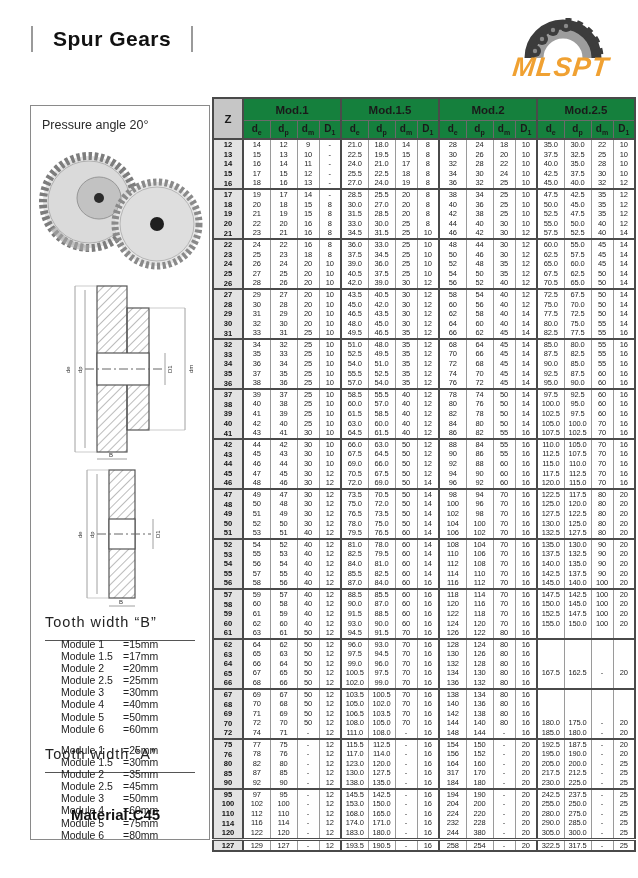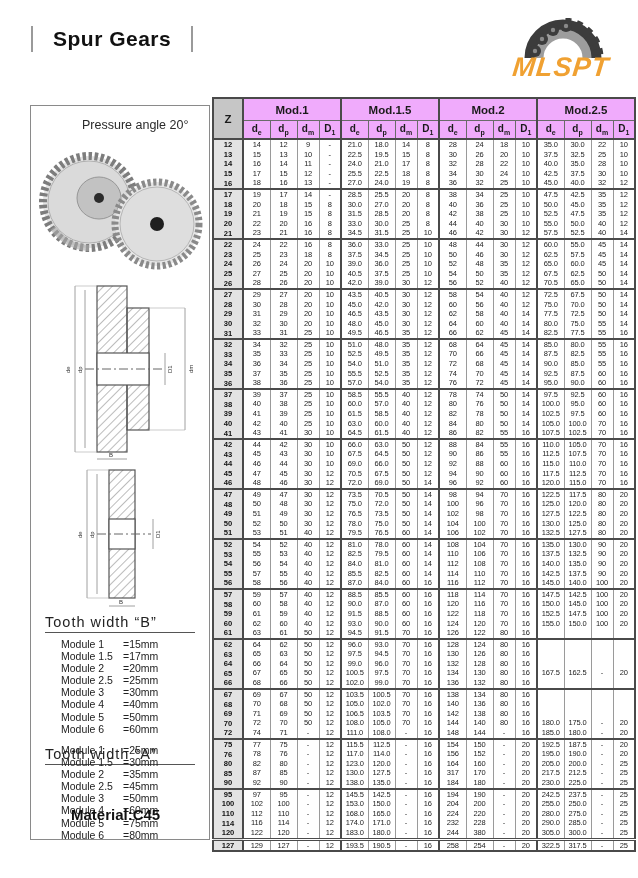--- a/index.html
+++ b/index.html
@@ -11,42 +11,42 @@
   .title-bar{width:2px;height:26px;background:#9a9a9a;}
   #page-title{font-size:21px;font-weight:bold;letter-spacing:.5px;color:#111;}
   #logo{position:absolute;left:495px;top:18px;width:130px;height:66px;}
   #logo-text{position:absolute;left:497px;top:52px;width:128px;text-align:center;
              font-size:27px;font-weight:bold;font-style:italic;letter-spacing:1px;
              transform:skewX(-6deg);}
 
   
   #panel{position:absolute;left:30px;top:105px;width:178px;height:733px;
          border:1px solid #8a8a8a;background:#fff;}
-  #pressure-angle{position:absolute;left:11px;top:12px;font-size:12.5px;color:#2a2a2a;margin-left:40px;}
+  #pressure-angle{position:absolute;left:11px;top:12px;font-size:12.5px;color:#2a2a2a;}
   #gear-photo{position:absolute;left:2px;top:36px;}
   .drawing{position:absolute;left:4px;}
   #drawing1{top:172px;}
   #drawing2{top:358px;}
   .tw-head{position:absolute;left:14px;width:150px;font-size:14.5px;letter-spacing:1px;
-           color:#222;border-bottom:1.5px solid #555;padding-bottom:2px;white-space:nowrap;}
+           color:#222;border-bottom:1.5px solid #555;padding-bottom:10px;white-space:nowrap;}
   #tw-b-head{top:508px;}
   #tw-a-head{top:593px;margin-top:47px;}
   .tw-list{position:absolute;left:30px;width:140px;font-size:10.5px;line-height:12.1px;color:#222;}
   #tw-b-list{top:532px;}
   #tw-a-list{top:638px;}
   .tw-item{display:flex;}
   .tw-item .m{width:62px;}
   #material{position:absolute;left:40px;top:700px;font-size:15px;font-weight:bold;color:#111;}
 
   
   #gear-table{position:absolute;left:212px;top:97px;border-collapse:collapse;
               table-layout:fixed;border:2px solid #4a4a4a;}
   #gear-table th,#gear-table td{padding:0;margin:0;text-align:center;vertical-align:middle;
               font-family:"Liberation Sans",sans-serif;}
-  #gear-table thead th{background:#f0abfc;border-right:1px solid #6a6a6a;}
+  #gear-table thead th{background:#15803d;border-right:1px solid #6a6a6a;}
   #gear-table thead tr.grp th{font-size:11.5px;font-weight:bold;height:21px;border-bottom:1px solid #6a6a6a;}
   #gear-table thead tr.sub th{font-size:10px;font-weight:bold;height:17px;border-bottom:2px solid #4a4a4a;}
   #gear-table thead th.zhead{font-size:14px;background:#c6c6c6;border-right:2px solid #4a4a4a;}
   #gear-table sub{font-size:7px;}
   #gear-table tbody th{background:#e3e3e3;font-size:7.6px;font-weight:bold;
               border-right:2px solid #4a4a4a;color:#111;}
   #gear-table tbody td{font-size:7.5px;letter-spacing:-.2px;color:#222;background:#fff;
               border-right:1px solid #9a9a9a;height:9.6px;line-height:9.6px;white-space:nowrap;overflow:hidden;}
   #gear-table .ge{border-right:2px solid #4a4a4a !important;}
   #gear-table tbody.block tr:first-child td,

